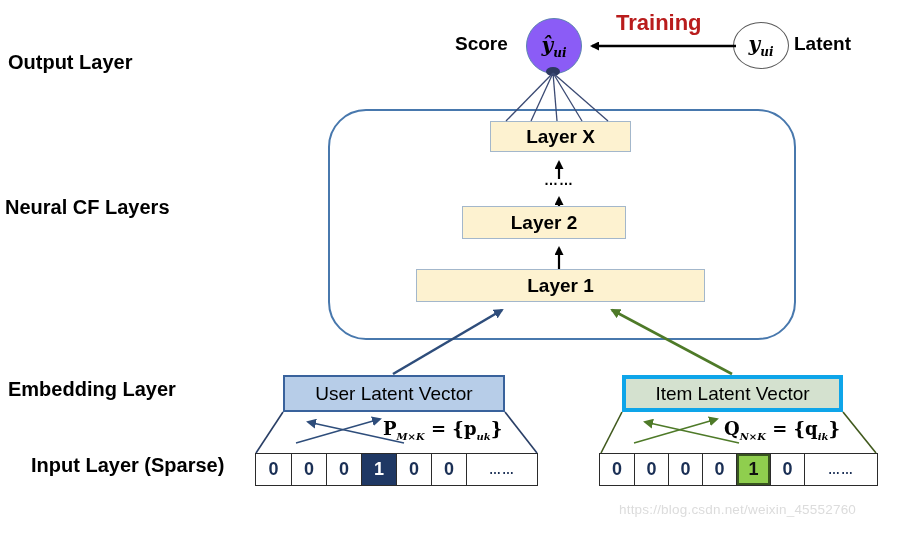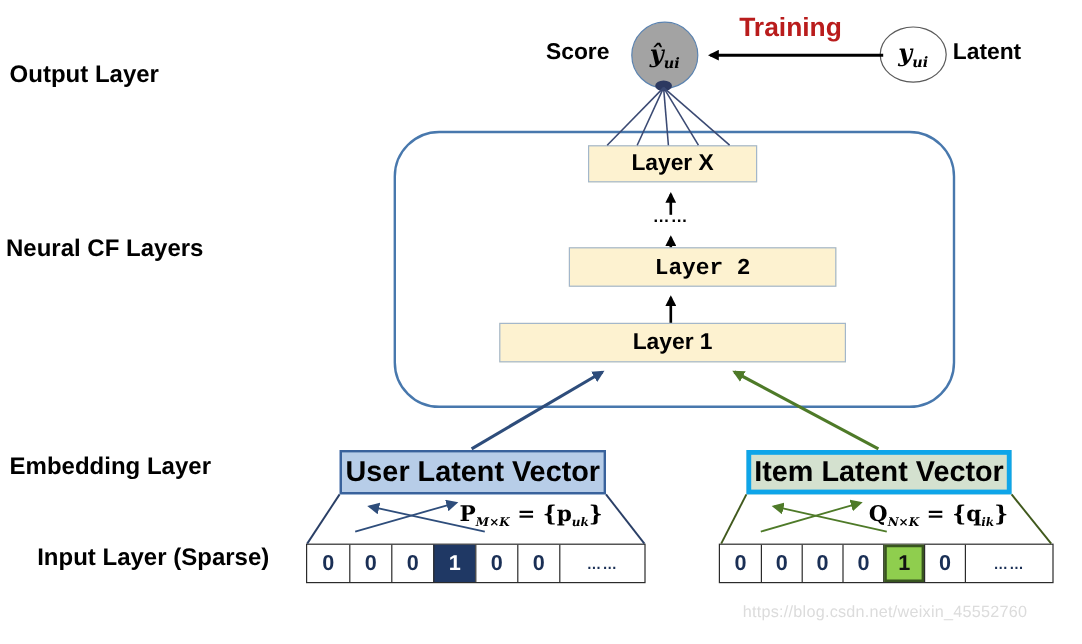--- a/index.html
+++ b/index.html
@@ -3,29 +3,29 @@
 <meta charset="utf-8">
 <style>
   html,body{margin:0;padding:0;background:#fff;}
   #stage{position:relative;width:902px;height:537px;background:#fff;overflow:hidden;
          font-family:"Liberation Sans",sans-serif;color:#111;}
   .abs{position:absolute;}
   .side-label{font-weight:bold;font-size:20px;color:#000;white-space:nowrap;z-index:2;}
   .top-label{font-weight:bold;font-size:19px;color:#000;white-space:nowrap;z-index:2;}
   .training-label{font-weight:bold;font-size:22px;color:#b91c1c;z-index:2;}
   .circle{border-radius:50%;display:flex;align-items:center;justify-content:center;z-index:2;}
-  .score-circle{left:526px;top:18px;width:54px;height:54px;background:#a3a3a3;border:1.5px solid #5b83b0;}
+  .score-circle{left:526px;top:18px;width:54px;height:54px;background:#8b5cf6;border:1.5px solid #5b83b0;}
   .target-circle{left:733px;top:22px;width:54px;height:45px;background:#fff;border:1.4px solid #5a5a5a;}
   .node-math{font-family:"DejaVu Serif",serif;font-weight:bold;font-style:italic;font-size:20px;color:#000;}
   .node-math sub{font-size:12px;font-style:italic;}
   .big-box{left:328px;top:109px;width:464px;height:227px;border:2px solid #4878ad;border-radius:38px;z-index:1;}
   .layer-box{background:#fdf2d0;border:1.5px solid #a3b7cb;display:flex;align-items:center;justify-content:center;
              font-weight:bold;font-size:19px;color:#000;z-index:2;box-sizing:border-box;}
   .dots{font-weight:bold;font-size:14px;color:#000;letter-spacing:1px;z-index:2;}
-  .embed-box{display:flex;align-items:center;justify-content:center;font-weight:bold;font-size:24px;
+  .embed-box{display:flex;align-items:center;justify-content:center;font-weight:normal;font-size:19px;
              color:#000;z-index:2;box-sizing:border-box;}
   .user-box{left:283px;top:375px;width:222px;height:37px;background:#b7cde8;border:2px solid #39629c;}
   .item-box{left:622px;top:375px;width:221px;height:37px;background:#d4e1cf;border:4px solid #0ea5e9;}
   .formula{font-family:"DejaVu Serif",serif;font-weight:bold;font-size:18px;color:#000;white-space:nowrap;z-index:2;}
   .formula sub{font-size:10px;font-style:italic;font-weight:bold;}
   .vector{display:flex;border:1.6px solid #2b2b2b;box-sizing:border-box;background:#fff;z-index:2;height:33px;}
   .cell{flex:0 0 35px;display:flex;align-items:center;justify-content:center;border-left:1.6px solid #2b2b2b;
         font-weight:bold;font-size:18px;color:#1a2f55;box-sizing:border-box;}
   .cell:first-child{border-left:none;}
   .cell.last{flex:1;font-size:12px;letter-spacing:1px;}
@@ -55,21 +55,21 @@
   <div class="abs training-label" style="left:616px;top:10px;">Training</div>
   <div class="abs circle target-circle">
     <span class="node-math"><span>y</span><sub>ui</sub></span>
   </div>
   <div class="abs top-label" style="left:794px;top:33px;">Latent</div>
 
   <div class="abs big-box"></div>
 
   <div class="abs layer-box" style="left:490px;top:121px;width:141px;height:31px;">Layer X</div>
   <div class="abs dots" style="left:528px;top:172px;width:62px;text-align:center;">……</div>
-  <div class="abs layer-box" style="left:474px;top:206px;width:223px;height:33px;font-family:Liberation Mono, monospace;">Layer 2</div>
+  <div class="abs layer-box" style="left:462px;top:206px;width:164px;height:33px;">Layer 2</div>
   <div class="abs layer-box" style="left:416px;top:269px;width:289px;height:33px;">Layer 1</div>
 
   <div class="abs embed-box user-box">User Latent Vector</div>
   <div class="abs embed-box item-box">Item Latent Vector</div>
 
   <div class="abs formula" style="left:383px;top:418px;">
     <span>P</span><sub>M×K</sub><span> = {</span><span>p</span><sub>uk</sub><span>}</span>
   </div>
   <div class="abs formula" style="left:724px;top:418px;">
     <span>Q</span><sub>N×K</sub><span> = {</span><span>q</span><sub>ik</sub><span>}</span>

